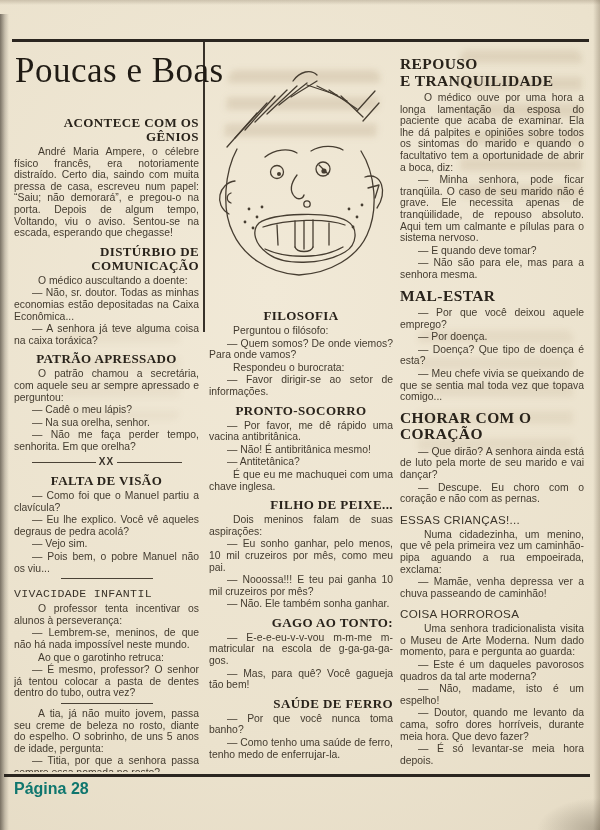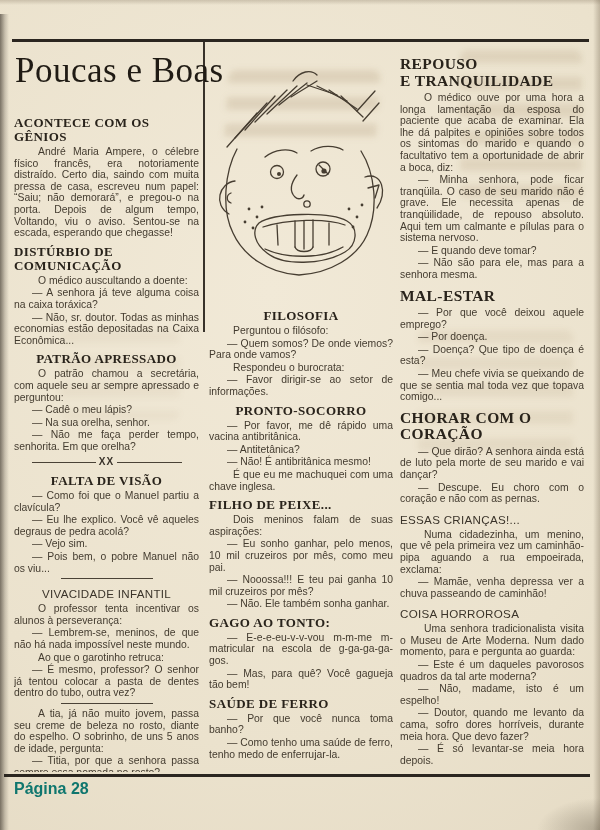--- a/index.html
+++ b/index.html
@@ -38,25 +38,25 @@
     font-size:10.4px;line-height:11.6px;text-align:justify;}
   #col1{left:14px;top:116px;width:185px;height:656px;}
   #col2{left:209px;top:41px;width:184px;height:728px;}
   #col3{left:400px;top:56px;width:184px;height:716px;}
 
   .col p{margin:0 0 1px;text-indent:24px;}
   .col p.dlg{text-indent:18px;}
   .h{font-family:"Liberation Serif", serif;font-weight:700;color:#29231b;
     white-space:pre-line;margin:6px 0 2px;font-size:13px;line-height:14px;letter-spacing:.4px;}
   .h.serif-c{text-align:center;}
-  .h.serif-l{text-align:left;}
+  .h.serif-l{text-align:right;}
   .h.serif-big{font-size:15.5px;line-height:16.5px;margin:7px 0 3px;}
   .h.sans-c,.h.sans-l{font-family:"Liberation Sans", sans-serif;font-weight:400;
     font-size:11.6px;line-height:13px;color:#3b342a;letter-spacing:.3px;margin:8px 0 3px;}
-  .h.sans-c{text-align:center;}
+  .h.sans-c{font-family:Liberation Mono, monospace;}
   .col > .h:first-child{margin-top:0;}
 
   .sep{margin:4px auto;}
   .sep-line{width:92px;border-top:1.6px solid #4a4236;height:0;}
   .sep-xx{display:flex;align-items:center;width:150px;font-size:10px;font-weight:700;color:#3a332a;}
   .sep-xx::before,.sep-xx::after{content:"";flex:1;border-top:1.6px solid #4a4236;}
   .sep-xx span{padding:0 3px;letter-spacing:1px;}
 
   .cartoon{display:block;margin:0 0 2px -2px;}
   .cartoon path, .cartoon circle.o, .cartoon line{fill:none;stroke:#46false;stroke:#463d31;stroke-width:1.3;
@@ -80,22 +80,22 @@
 <div class="rule-bottom"></div>
 
 <h1 class="page-title">Poucas e Boas</h1>
 
 <div class="col" id="col1">
     <h3 class="h serif-l">ACONTECE COM OS GÊNIOS</h3>
     <p>André Maria Ampere, o célebre físico francês, era notoriamente distraído. Certo dia, saindo com muita pressa de casa, escreveu num papel: “Saiu; não demorará”, e pregou-o na porta. Depois de algum tempo, Voltando, viu o aviso. Sentou-se na escada, esperando que chegasse!</p>
     <h3 class="h serif-l">DISTÚRBIO DE
 COMUNICAÇÃO</h3>
     <p>O médico auscultando a doente:</p>
+    <p class="dlg">— Não, sr. doutor. Todas as minhas economias estão depositadas na Caixa Econômica...</p>
     <p class="dlg">— A senhora já teve alguma coisa na caixa toráxica?</p>
-    <p class="dlg">— Não, sr. doutor. Todas as minhas economias estão depositadas na Caixa Econômica...</p>
     <h3 class="h serif-c">PATRÃO APRESSADO</h3>
     <p>O patrão chamou a secretária, com aquele seu ar sempre apressado e perguntou:</p>
     <p class="dlg">— Cadê o meu lápis?</p>
     <p class="dlg">— Na sua orelha, senhor.</p>
     <p class="dlg">— Não me faça perder tempo, senhorita. Em que orelha?</p>
     <div class="sep sep-xx">
       <span>XX</span>
     </div>
     <h3 class="h serif-c">FALTA DE VISÃO</h3>
     <p class="dlg">— Como foi que o Manuel partiu a clavícula?</p>
@@ -170,22 +170,22 @@
       <path d="M122,182 L122,204"></path>
     <path d="M58,208 C80,218 116,218 136,206"></path>
   </svg>
 <h3 class="h serif-c">FILOSOFIA</h3>
     <p>Perguntou o filósofo:</p>
     <p class="dlg">— Quem somos? De onde viemos? Para onde vamos?</p>
     <p>Respondeu o burocrata:</p>
     <p class="dlg">— Favor dirigir-se ao setor de informações.</p>
     <h3 class="h serif-c">PRONTO-SOCORRO</h3>
     <p class="dlg">— Por favor, me dê rápido uma vacina antibritânica.</p>
+    <p class="dlg">— Não! É antibritânica mesmo!</p>
     <p class="dlg">— Antitetânica?</p>
-    <p class="dlg">— Não! É antibritânica mesmo!</p>
     <p>É que eu me machuquei com uma chave inglesa.</p>
     <h3 class="h serif-l">FILHO DE PEIXE...</h3>
     <p>Dois meninos falam de suas aspirações:</p>
     <p class="dlg">— Eu sonho ganhar, pelo menos, 10 mil cruzeiros por mês, como meu pai.</p>
     <p class="dlg">— Nooossa!!! E teu pai ganha 10 mil cruzeiros por mês?</p>
     <p class="dlg">— Não. Ele também sonha ganhar.</p>
     <h3 class="h serif-l">GAGO AO TONTO:</h3>
     <p class="dlg">— E-e-e-eu-v-v-vou m-m-me m-matricular na escola de g-ga-ga-ga-gos.</p>
     <p class="dlg">— Mas, para quê? Você gagueja tão bem!</p>
     <h3 class="h serif-l">SAÚDE DE FERRO</h3>

